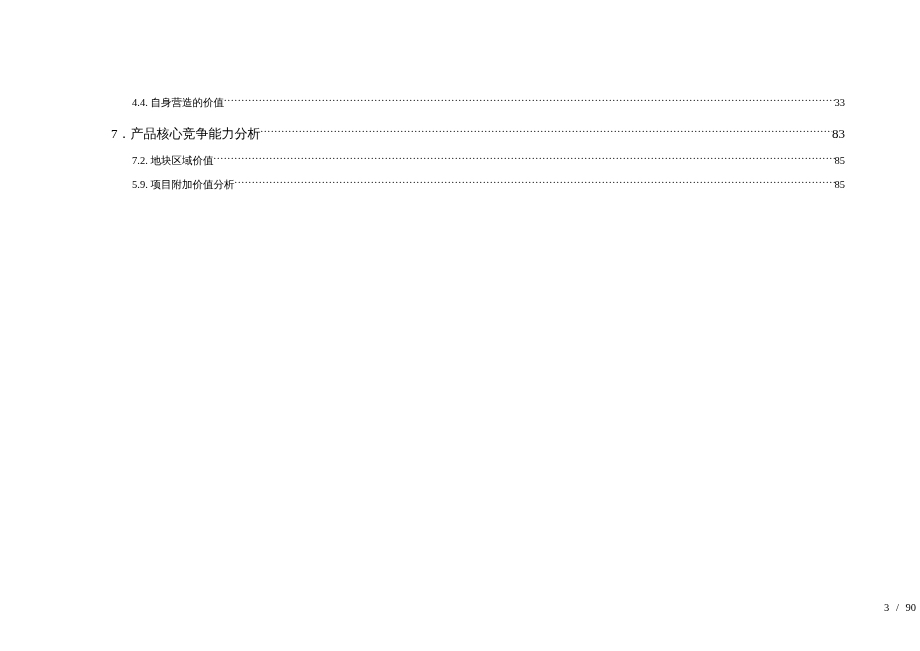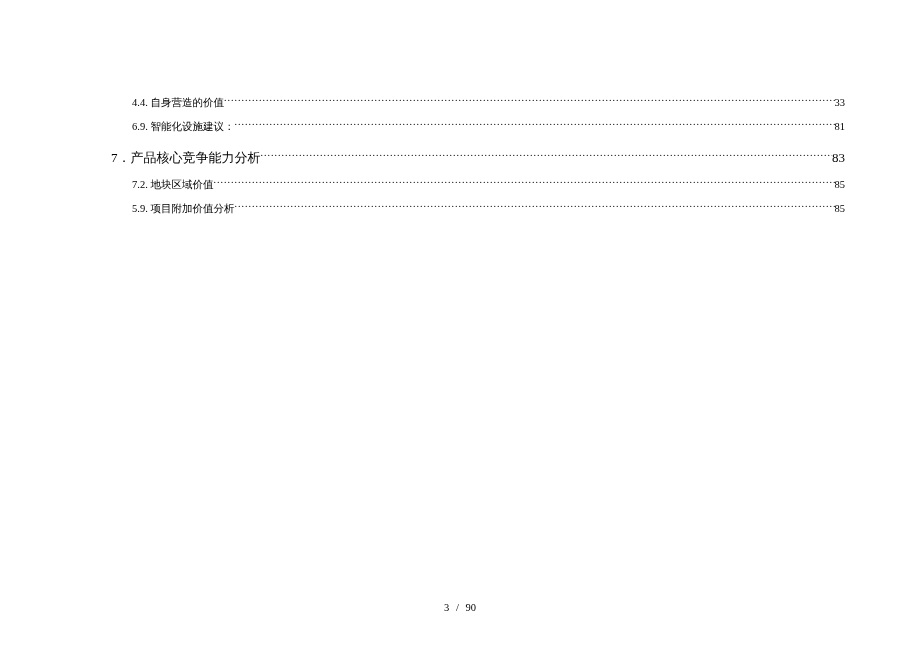--- a/index.html
+++ b/index.html
@@ -54,21 +54,21 @@
       color: #000;
     }
     .toc-page {
       flex-shrink: 0;
     }
     .page-footer {
       position: absolute;
       bottom: 38px;
       left: 0;
       right: 0;
-      text-align: center;
+      text-align: right;
       font-size: 10.5px;
       color: #000;
     }
     .page-footer-num {
       margin: 0 4px;
     }
   </style>
 </head>
 <body>
 
@@ -76,27 +76,20 @@
 
 
   <div class="toc-line toc-line-sub">
     <span class="toc-label">
       <span>4.4.</span> <span>自身营造的价值</span>
     </span>
     <span class="toc-dots"></span>
     <span class="toc-page">33</span>
   </div>
 
-  <div class="toc-line toc-line-sub">
-    <span class="toc-label">
-      <span>6.9.</span> <span>智能化设施建议：</span>
-    </span>
-    <span class="toc-dots"></span>
-    <span class="toc-page">81</span>
-  </div>
 
   <div class="toc-line toc-line-main">
     <span class="toc-label">
       <span>7．</span><span>产品核心竞争能力分析</span> 
     </span>
     <span class="toc-dots"></span>
     <span class="toc-page">83</span>
   </div>
 
 

